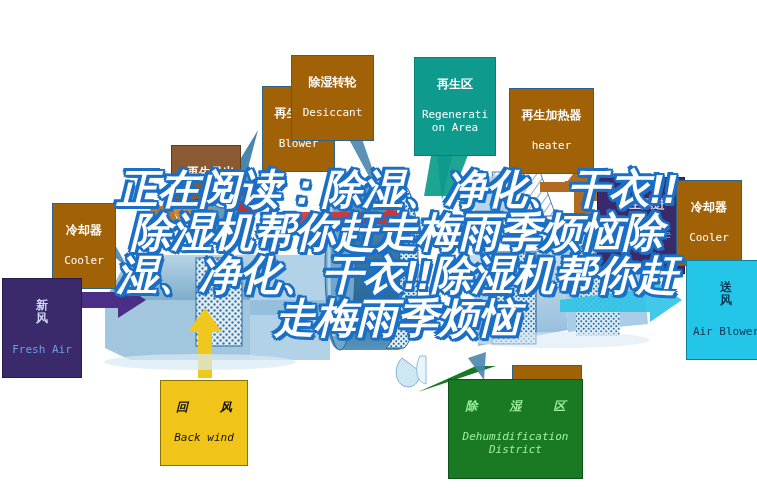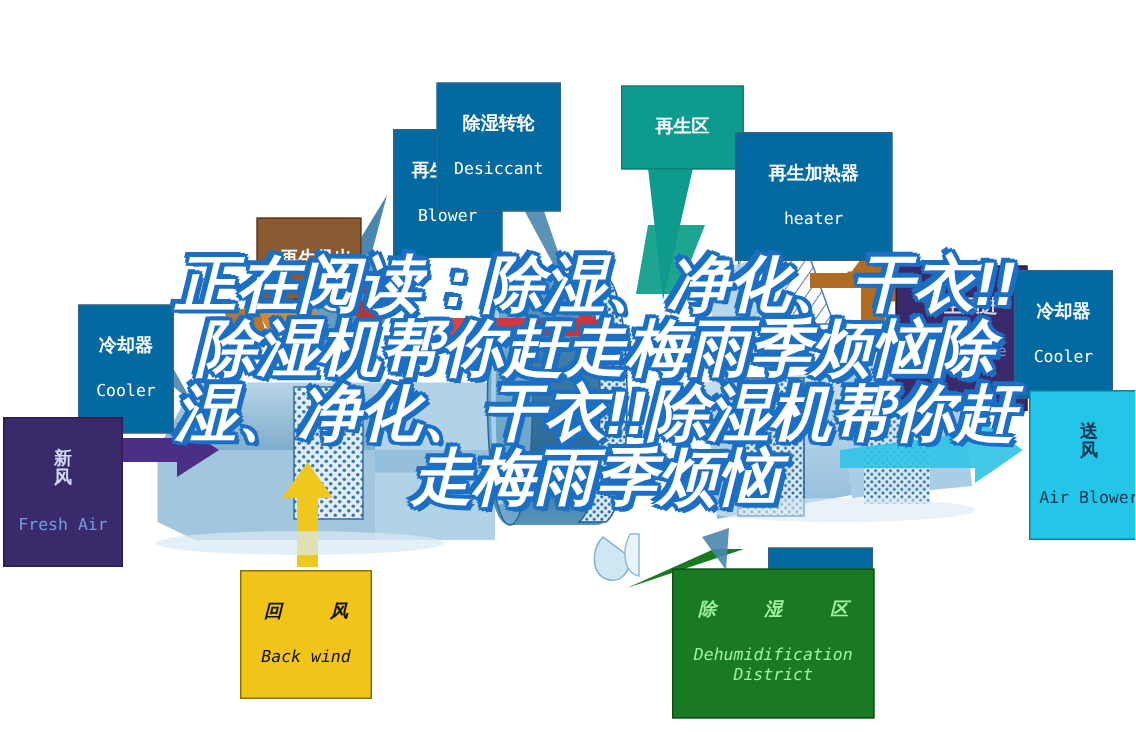--- a/index.html
+++ b/index.html
@@ -43,21 +43,21 @@
     font-size: 12px;
   }
   .label-box .en {
     display: block;
     font-family: "DejaVu Sans Mono", monospace;
     font-size: 11px;
     white-space: pre-line;
   }
 
   
-  .lb-steelblue { background: #0369a1; border: 1px solid #2e6286; color: #ffffff; }
+  .lb-steelblue { background: #a16207; border: 1px solid #2e6286; color: #ffffff; }
   .lb-teal { background: #0f9a8e; border: 1px solid #0b7f76; color: #ffffff; }
   .lb-brown { background: #8a5a32; border: 1px solid #5e3c1f; color: #ffffff; }
   .lb-navy { background: #3b2a6b; border: 1px solid #2a1d4d; color: #8fb9e8; }
   .lb-cyan { background: #23c6e8; border: 1px solid #0e7f99; color: #0b3550; }
   .lb-green { background: #1a7a24; border: 1px solid #0e5216; color: #9df29d; }
   .lb-yellow { background: #f0c419; border: 1px solid #8a7200; color: #1a1a1a; font-style: italic; }
 
   .lb-cyan .cn, .lb-cyan .en { color: #0b3550; }
   .lb-green .cn, .lb-green .en { color: #9ef0a0; }
   .lb-yellow .cn, .lb-yellow .en { color: #111111; }
@@ -209,23 +209,25 @@
     <span class="en">Blower</span>
   </div>
 
   <div class="label-box lb-steelblue" style="left:291px; top:55px; width:83px;">
     <span class="cn">除湿转轮</span>
     <span class="en">Desiccant</span>
   </div>
 
   <div class="label-box lb-teal" style="left:414px; top:57px; width:82px;">
     <span class="cn">再生区</span>
-  </div>
-
-  <div class="label-box lb-steelblue" style="left:490px; top:88px; width:105px;">
+    <span class="en">Regenerati
+on Area</span>
+  </div>
+
+  <div class="label-box lb-steelblue" style="left:509px; top:88px; width:85px;">
     <span class="cn">再生加热器</span>
     <span class="en">heater</span>
   </div>
 
   <div class="label-box lb-brown" style="left:171px; top:145px; width:70px; padding-top:2px; padding-bottom:2px;text-align:right;">
     <span class="cn">再生风出</span>
   </div>
 
   <div class="label-box lb-navy" style="left:597px; top:141px; width:88px;margin-top:36px;">
     <span class="cn">再生风进</span>

